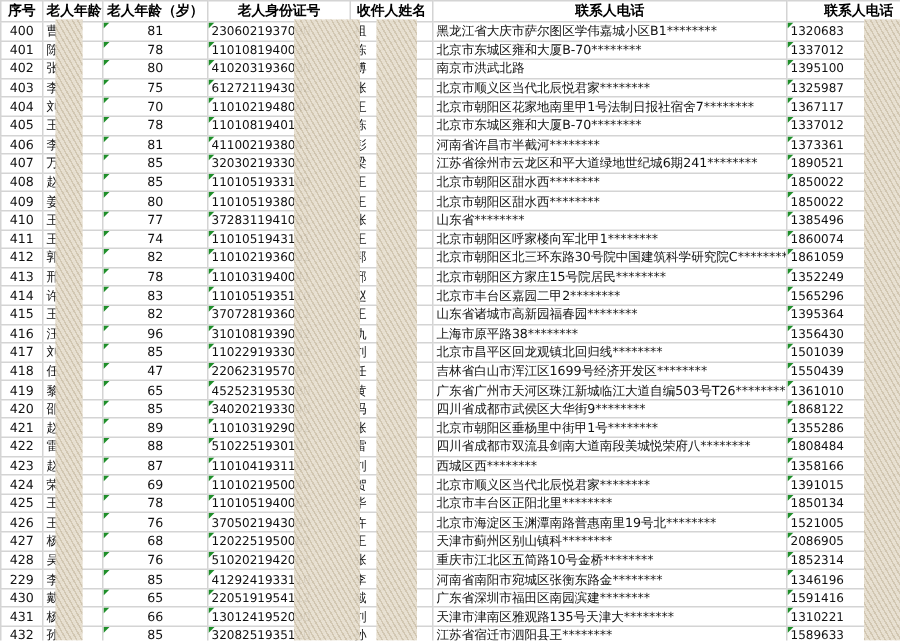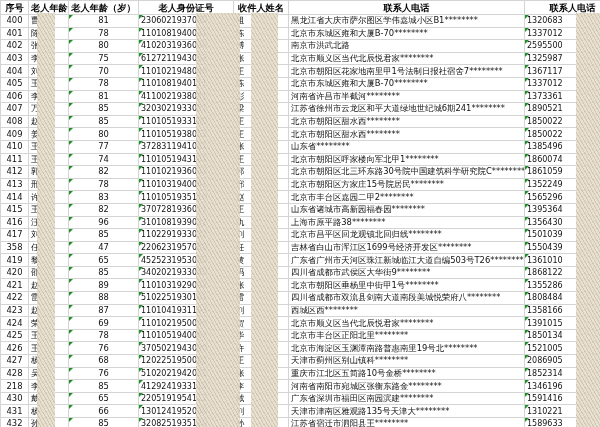--- a/index.html
+++ b/index.html
@@ -61,21 +61,21 @@
           <td class="c-addr"><span>北京市东城区雍和大厦B-70********</span></td>
           <td class="c-phone"><span class="tri"></span><span>1337012</span></td>
         </tr>
         <tr>
           <td class="c-idx"><span>402</span></td>
           <td class="c-name"><span>张</span></td>
           <td class="c-age"><span class="tri"></span><span>80</span></td>
           <td class="c-id"><span class="tri"></span><span>4102031936030</span></td>
           <td class="c-rname"><span>傅</span></td>
           <td class="c-addr"><span>南京市洪武北路</span></td>
-          <td class="c-phone"><span class="tri"></span><span>2595500</span></td>
+          <td class="c-phone"><span class="tri"></span><span>1395100</span></td>
         </tr>
         <tr>
           <td class="c-idx"><span>403</span></td>
           <td class="c-name"><span>李</span></td>
           <td class="c-age"><span class="tri"></span><span>75</span></td>
           <td class="c-id"><span class="tri"></span><span>6127211943052</span></td>
           <td class="c-rname"><span>张</span></td>
           <td class="c-addr"><span>北京市顺义区当代北辰悦君家********</span></td>
           <td class="c-phone"><span class="tri"></span><span>1325987</span></td>
         </tr>
@@ -199,21 +199,21 @@
         <tr>
           <td class="c-idx"><span>417</span></td>
           <td class="c-name"><span>刘</span></td>
           <td class="c-age"><span class="tri"></span><span>85</span></td>
           <td class="c-id"><span class="tri"></span><span>1102291933032</span></td>
           <td class="c-rname"><span>刘</span></td>
           <td class="c-addr"><span>北京市昌平区回龙观镇北回归线********</span></td>
           <td class="c-phone"><span class="tri"></span><span>1501039</span></td>
         </tr>
         <tr>
-          <td class="c-idx"><span>358</span></td>
+          <td class="c-idx"><span>418</span></td>
           <td class="c-name"><span>任</span></td>
           <td class="c-age"><span class="tri"></span><span>47</span></td>
           <td class="c-id"><span class="tri"></span><span>2206231957060</span></td>
           <td class="c-rname"><span>任</span></td>
           <td class="c-addr"><span>吉林省白山市浑江区1699号经济开发区********</span></td>
           <td class="c-phone"><span class="tri"></span><span>1550439</span></td>
         </tr>
         <tr>
           <td class="c-idx"><span>419</span></td>
           <td class="c-name"><span>黎</span></td>
@@ -298,21 +298,21 @@
         <tr>
           <td class="c-idx"><span>428</span></td>
           <td class="c-name"><span>吴</span></td>
           <td class="c-age"><span class="tri"></span><span>76</span></td>
           <td class="c-id"><span class="tri"></span><span>5102021942061</span></td>
           <td class="c-rname"><span>张</span></td>
           <td class="c-addr"><span>重庆市江北区五简路10号金桥********</span></td>
           <td class="c-phone"><span class="tri"></span><span>1852314</span></td>
         </tr>
         <tr>
-          <td class="c-idx"><span>218</span></td>
+          <td class="c-idx"><span>229</span></td>
           <td class="c-name"><span>李</span></td>
           <td class="c-age"><span class="tri"></span><span>85</span></td>
           <td class="c-id"><span class="tri"></span><span>4129241933110</span></td>
           <td class="c-rname"><span>李</span></td>
           <td class="c-addr"><span>河南省南阳市宛城区张衡东路金********</span></td>
           <td class="c-phone"><span class="tri"></span><span>1346196</span></td>
         </tr>
         <tr>
           <td class="c-idx"><span>430</span></td>
           <td class="c-name"><span>戴</span></td>

